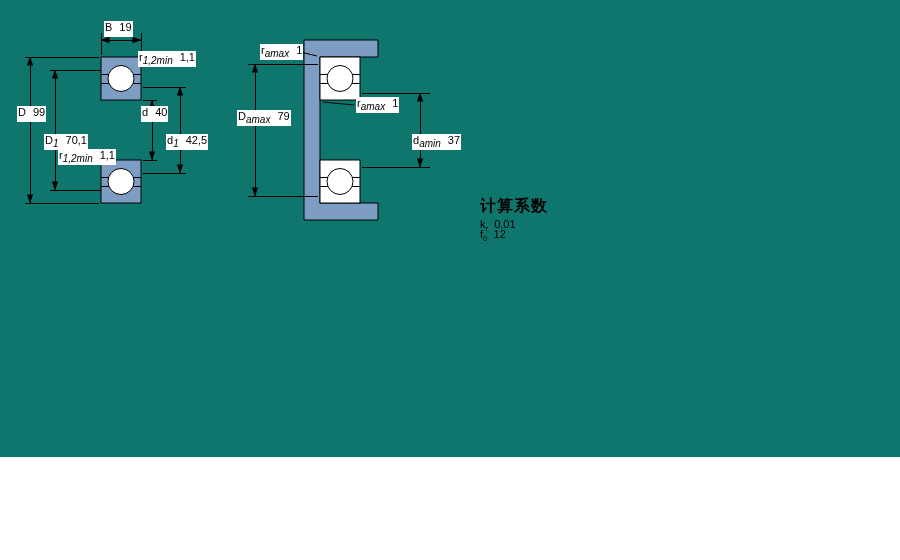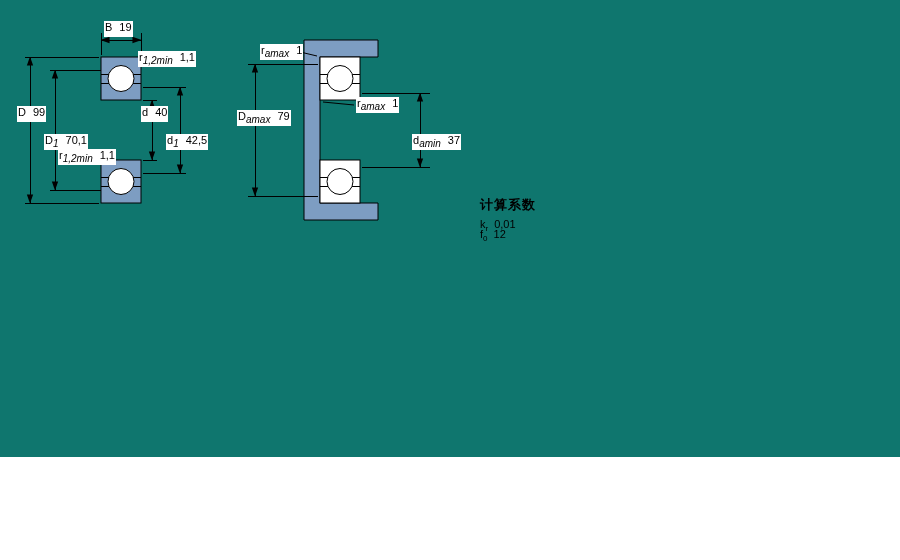--- a/index.html
+++ b/index.html
@@ -6,21 +6,21 @@
   body{font-family:"Liberation Sans","DejaVu Sans",sans-serif;color:#000;}
   .canvas{position:relative;width:900px;height:457px;background:#0f766e;overflow:hidden;}
   .canvas > svg{position:absolute;left:0;top:0;}
   .ln{stroke:#000;stroke-width:1;fill:none;shape-rendering:crispEdges;}
   .leader{stroke:#000;stroke-width:1;fill:none;}
   .blue{fill:var(--fill-blue,#7d9dc2);stroke:#000;stroke-width:1;}
   .white{fill:#fff;stroke:#000;stroke-width:1;}
   .lbl{position:absolute;font-size:11px;line-height:13px;background:#fff;padding:0 1px;white-space:nowrap;}
   .lbl .sub{font-size:10px;vertical-align:-3px;font-style:italic;}
   .lbl .val{margin-left:7px;}
-  .factors-title{position:absolute;font-size:13px;font-weight:bold;letter-spacing:1px;white-space:nowrap;}
+  .factors-title{position:absolute;font-size:16px;font-weight:bold;letter-spacing:1px;white-space:nowrap;}
   .factor-row{position:absolute;font-size:11px;line-height:13px;white-space:nowrap;}
   .factor-row .sub{font-size:8px;vertical-align:-3px;}
   .factor-row .val{margin-left:6px;}
 </style>
 </head>
 <body>
 
 <div class="canvas">
 
   <svg width="900" height="560" viewBox="0 0 900 560">

